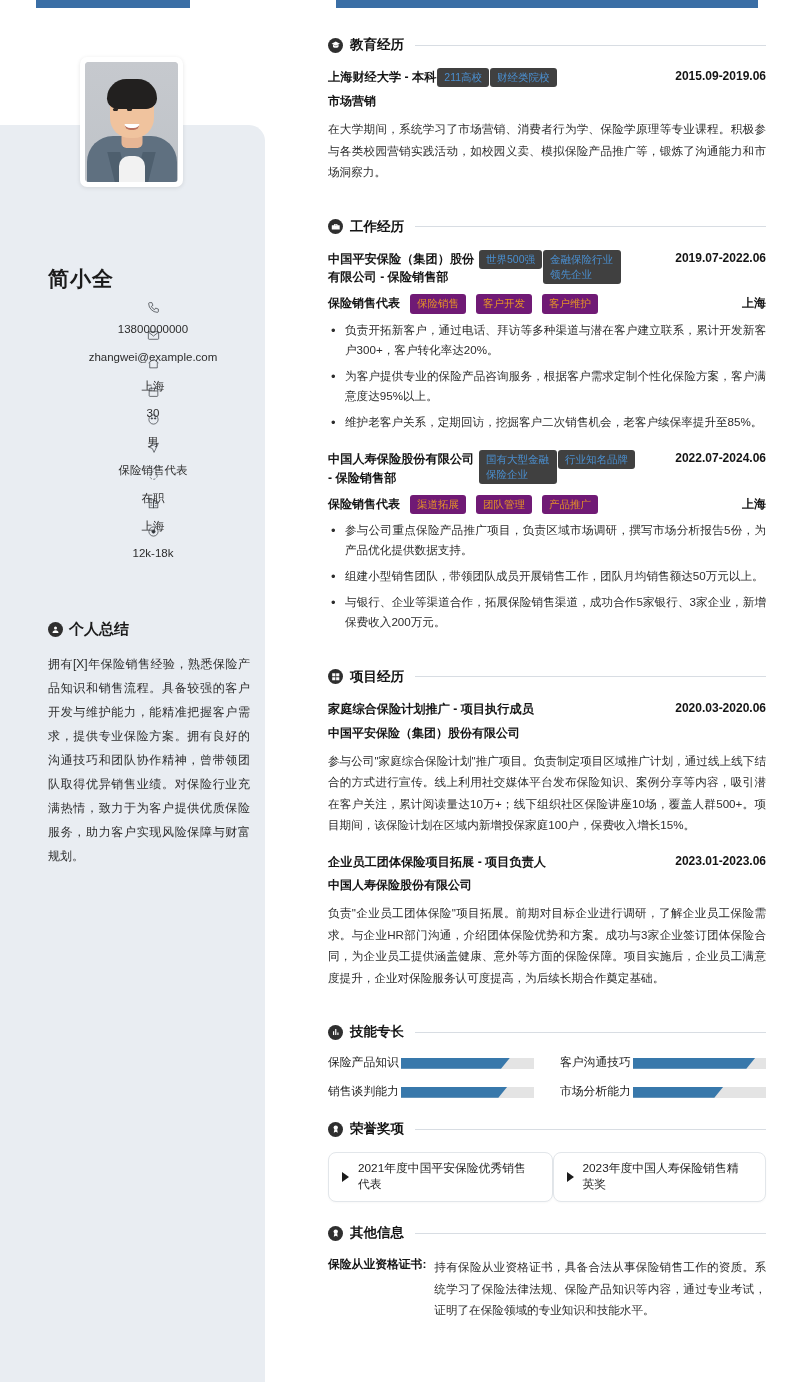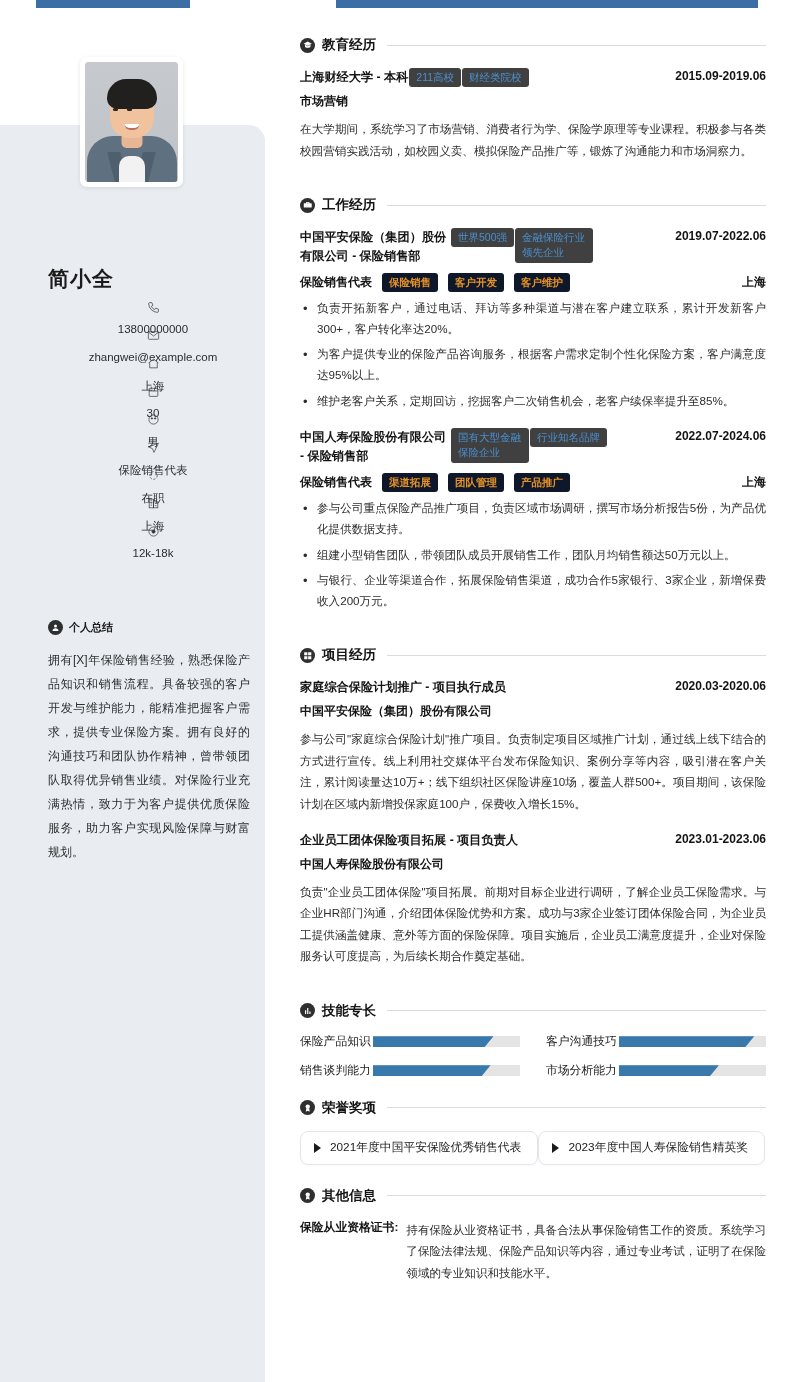--- a/index.html
+++ b/index.html
@@ -66,27 +66,27 @@
   .c-ico { width:14px; height:14px; flex:0 0 14px; display:flex; align-items:center; justify-content:center; }
   .c-ico svg { width:13px; height:13px; stroke:#33383d; fill:none; stroke-width:1.3; }
 
   .summary-block { position:absolute; left:48px; top:495px; width:202px; }
   .sum-head { display:flex; align-items:center; gap:6px; margin-bottom:13px; }
   .sum-badge {
     width:15px; height:15px; border-radius:50%; background:#2f2f2f;
     display:flex; align-items:center; justify-content:center;
   }
   .sum-badge svg { width:9px; height:9px; fill:#fff; }
-  .sum-title { font-size:11px; font-weight:700; color:#1b1b1b; }
+  .sum-title { font-size:15px; font-weight:700; color:#1b1b1b; }
   .sum-text { font-size:12px; line-height:2.0; color:#2e2e2e; text-align:justify; }
 
   
   .main { position:absolute; left:300px; top:0; width:466px; padding-top:36px; }
 
-  .section { margin-bottom:0; }
+  .section { margin-bottom:0;margin-left:28px; }
   .sec-head { display:flex; align-items:center; gap:7px; margin-bottom:14px; }
   .sec-badge {
     width:15px; height:15px; border-radius:50%; background:#2f2f2f; flex:0 0 15px;
     display:flex; align-items:center; justify-content:center;
   }
   .sec-badge svg { width:9.5px; height:9.5px; fill:#fff; stroke:none; }
   .sec-title { font-size:13.5px; font-weight:700; color:#141414; white-space:nowrap; }
   .sec-rule { flex:1; height:1px; background:#d8dde3; margin-left:4px; }
 
   .entry { margin-bottom:17px; }
@@ -96,21 +96,21 @@
   .entry-left { display:flex; flex-wrap:wrap; align-items:flex-start; gap:1px; max-width:330px; }
   .org-name { font-size:12.2px; font-weight:700; color:#141414; line-height:1.55; max-width:150px; }
   .org-name.wide { max-width:340px; }
   .date { font-size:12px; font-weight:700; color:#141414; white-space:nowrap; padding-top:1px; }
 
   .tag {
     display:inline-block; font-size:10.5px; line-height:1.45;
     padding:2px 7px; border-radius:3px; white-space:normal; max-width:78px;
   }
   .tag.blue { background:#404040; color:#4a8fd0; }
-  .tag.orange { background:#0f172a; color:#e59326;font-weight:bold; }
+  .tag.orange { background:#701a75; color:#e59326; }
 
   .role-row {
     display:flex; align-items:center; justify-content:space-between;
     margin-top:7px; margin-bottom:6px; gap:10px;
   }
   .role-left { display:flex; align-items:center; gap:10px; flex-wrap:wrap; }
   .role-name { font-size:12px; font-weight:700; color:#141414; }
   .city { font-size:12px; font-weight:700; color:#141414; white-space:nowrap; }
 
   .sub-line { font-size:12px; font-weight:700; color:#141414; margin-top:6px; margin-bottom:8px; }

